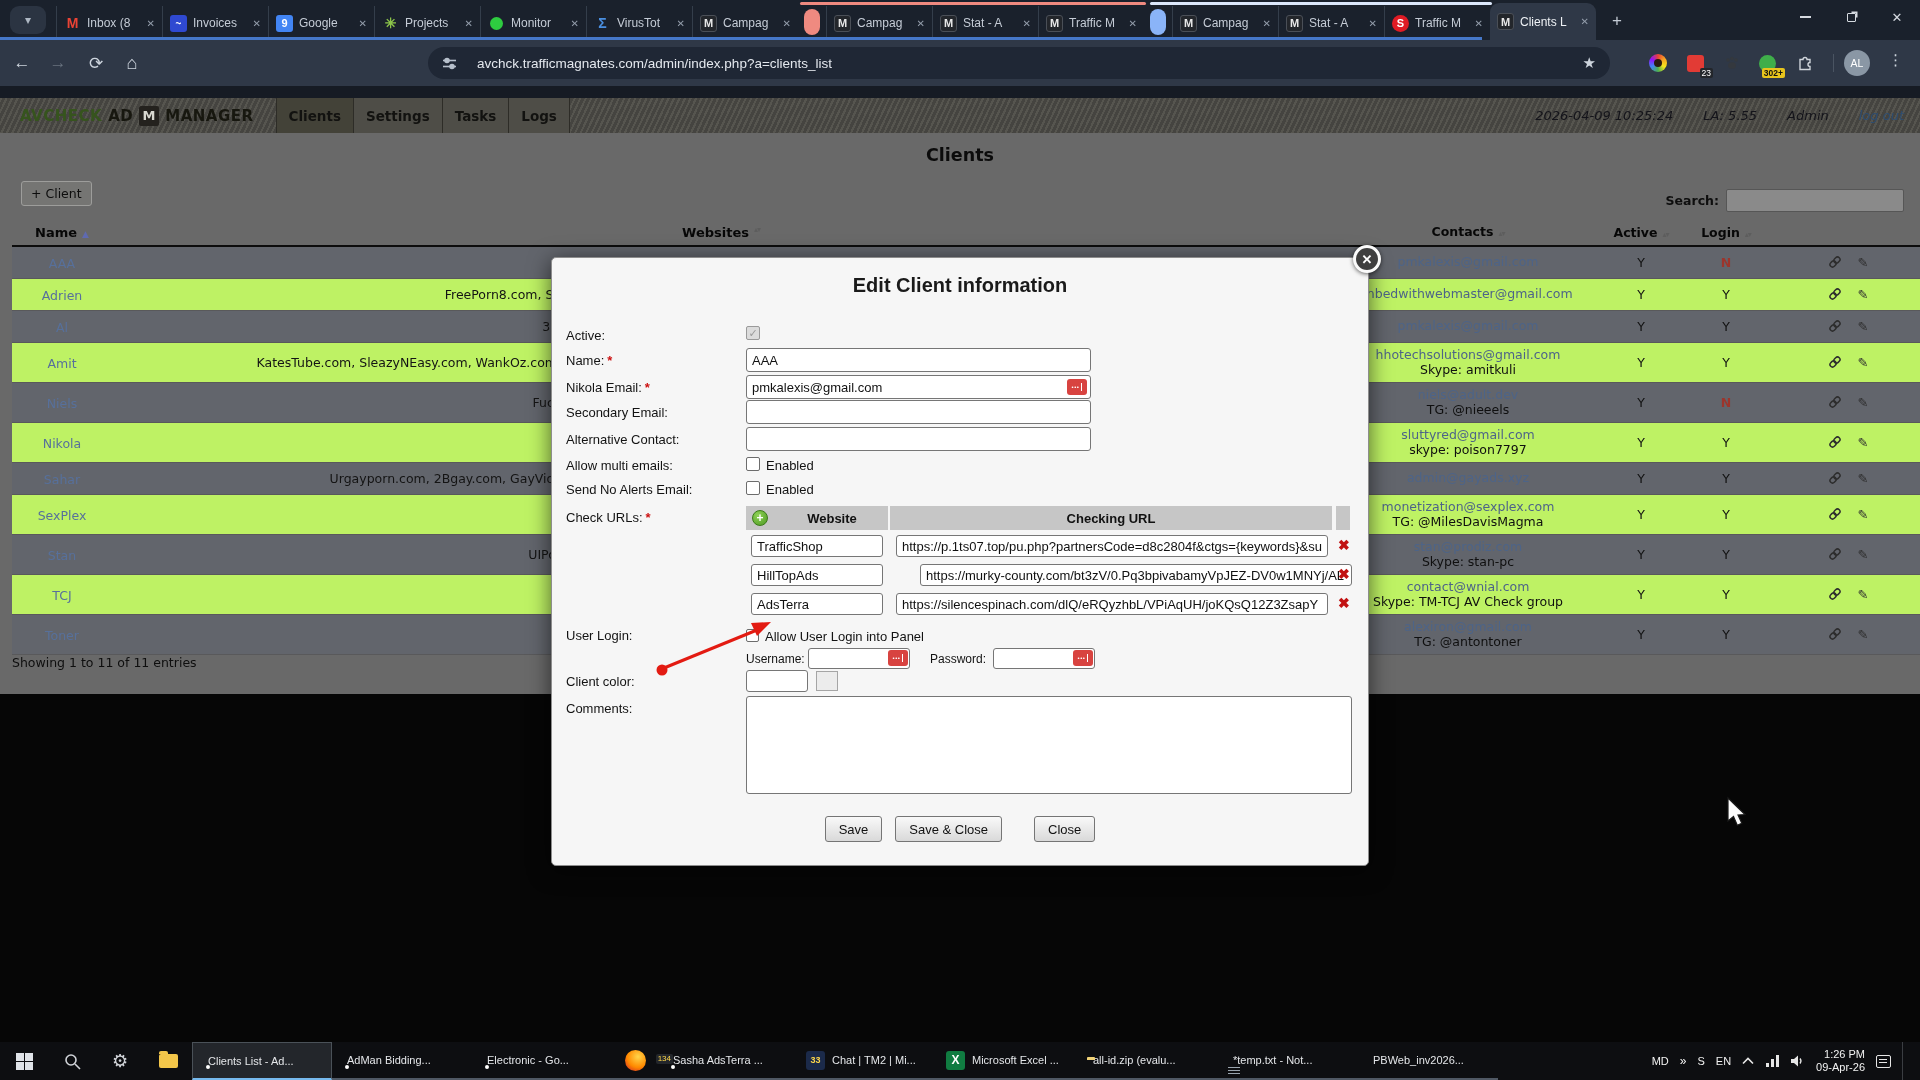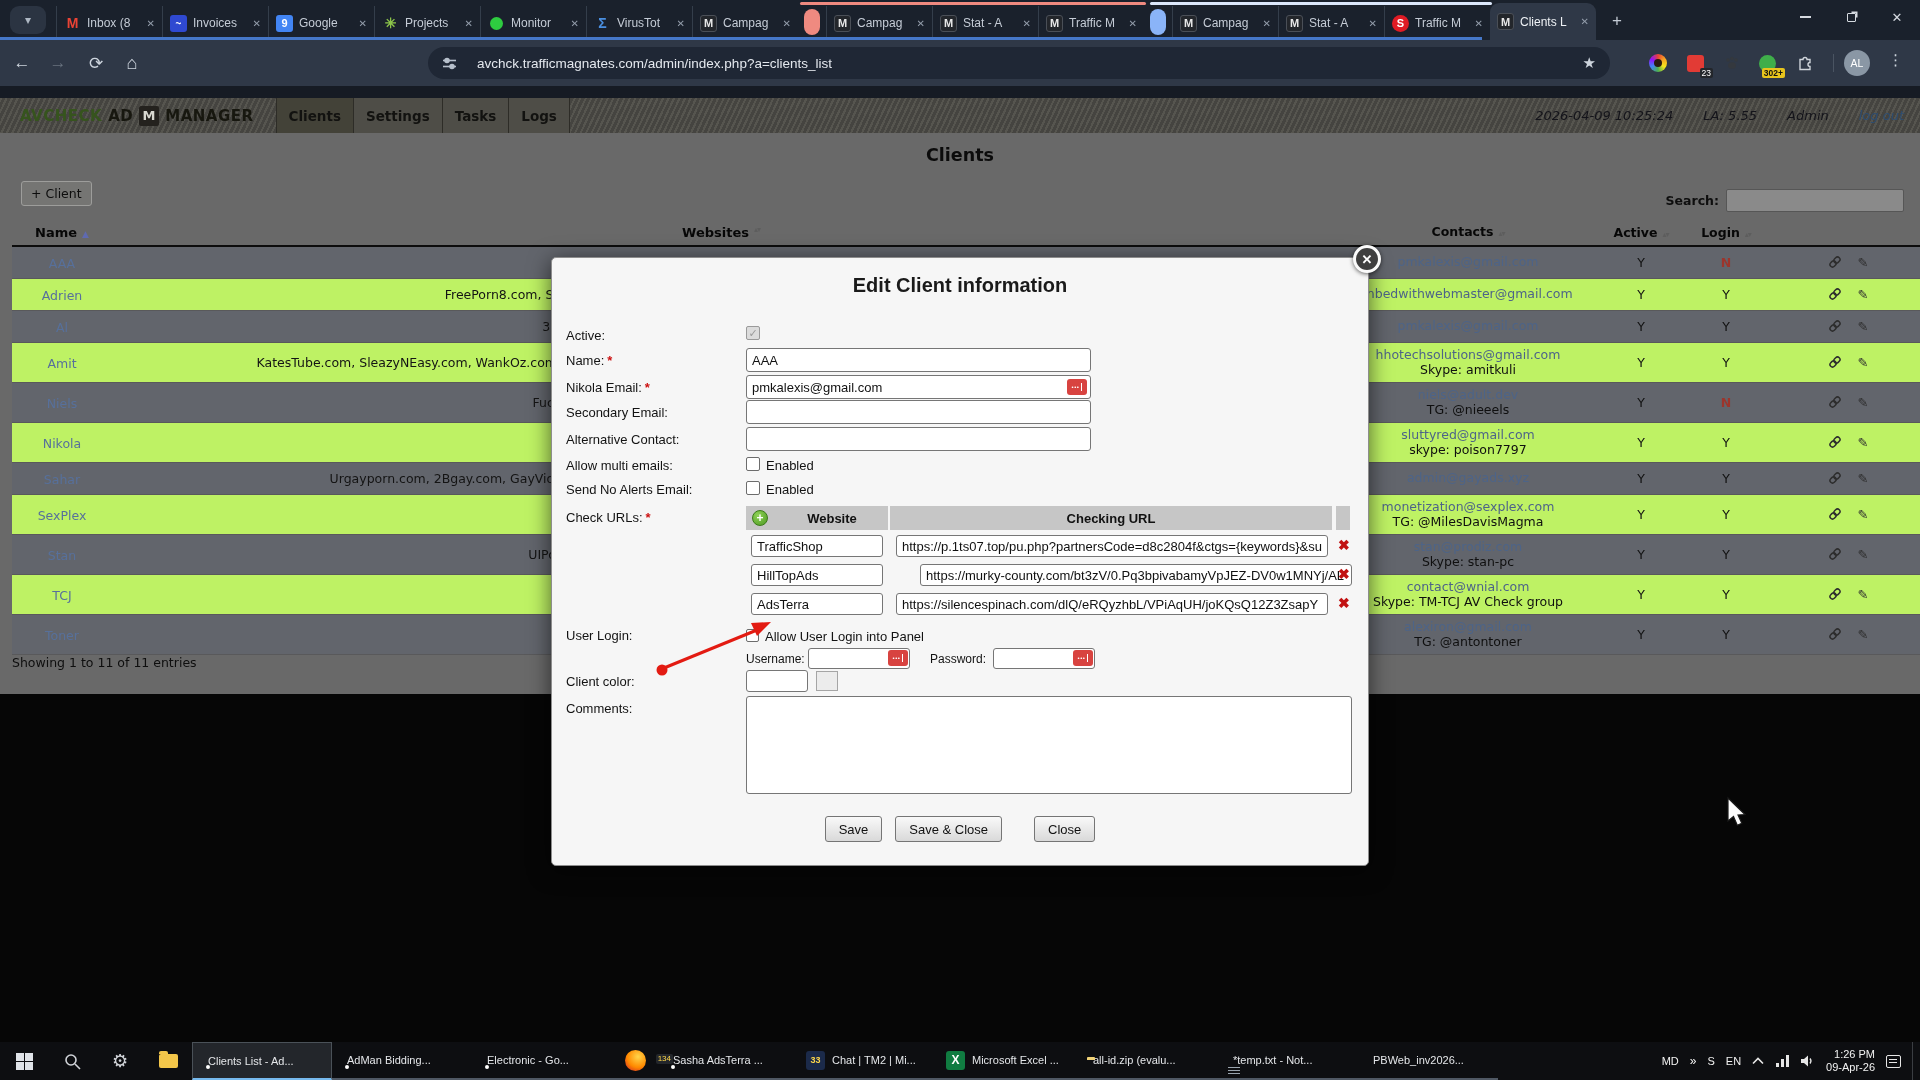--- a/index.html
+++ b/index.html
@@ -166,21 +166,21 @@
   .ic-zip::after{content:"";position:absolute;left:8px;top:0;width:2px;height:100%;background:repeating-linear-gradient(#8a7a3a 0 2px,#f0d277 2px 4px);}
   .ic-note{width:16px;height:19px;background:#f4f7fa;border-radius:2px;position:relative;}
   .ic-note::before{content:"";position:absolute;left:0;top:0;width:100%;height:4px;background:#5aa7e8;border-radius:2px 2px 0 0;}
   .ic-note::after{content:"";position:absolute;left:2px;top:7px;width:12px;height:8px;
     background:repeating-linear-gradient(#9aa4ae 0 1px,transparent 1px 3px);}
   .ic-pbweb{width:20px;height:20px;border-radius:50%;background:radial-gradient(circle at 35% 35%,#7db4f2,#2f62c4);}
   .ic-chat{width:19px;height:19px;background:#1b2a4a;border-radius:3px;color:#ffd84a;font-size:9px;font-weight:bold;display:flex;align-items:center;justify-content:center;}
   .ic-gear::before{content:"⚙";font-size:18px;}
   .ic-folder{width:19px;height:14px;background:#f3c64a;border-radius:2px;position:relative;}
   .ic-folder::before{content:"";position:absolute;left:0;top:-3px;width:9px;height:3px;background:#f3c64a;border-radius:2px 2px 0 0;}
-  #tright{margin-left:auto;display:flex;align-items:center;gap:11px;padding-right:4px;color:#f2f2f2;font-size:11px;}
+  #tright{margin-left:auto;display:flex;align-items:center;gap:11px;padding-right:14px;color:#f2f2f2;font-size:11px;}
   .chev::before{content:"»";font-size:12px;}
   .trayclock{display:flex;flex-direction:column;align-items:flex-end;line-height:13.5px;}
   .actioncenter{width:15px;height:13px;border:1.3px solid #e6e6e6;border-radius:2px;position:relative;}
   .actioncenter::after{content:"";position:absolute;left:2px;top:3px;width:8px;height:1.3px;background:#e6e6e6;box-shadow:0 3px 0 #e6e6e6;}
   .sliver{width:4px;height:38px;border-left:1px solid #3a3d42;}
 
   #overlay-svg{position:absolute;left:0;top:0;z-index:60;pointer-events:none;}
 </style>
 </head>
 <body>

